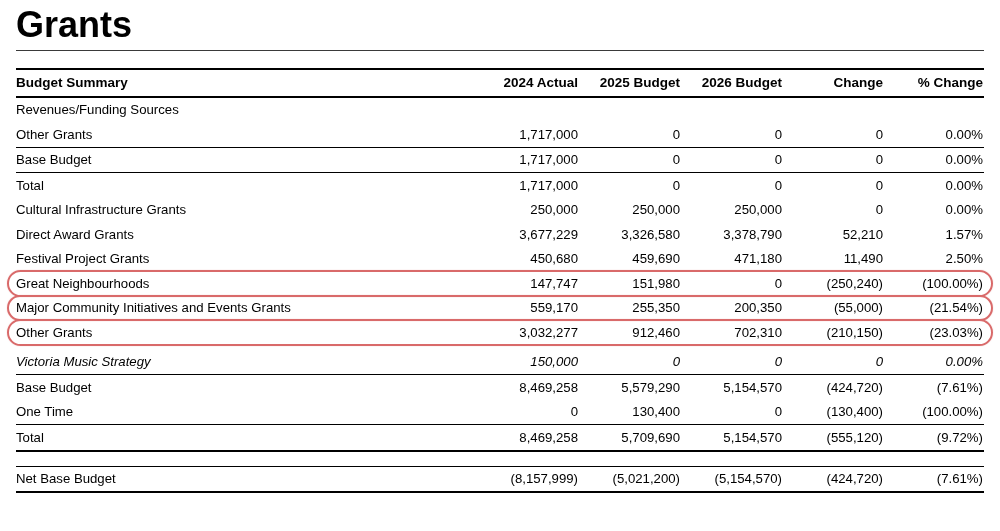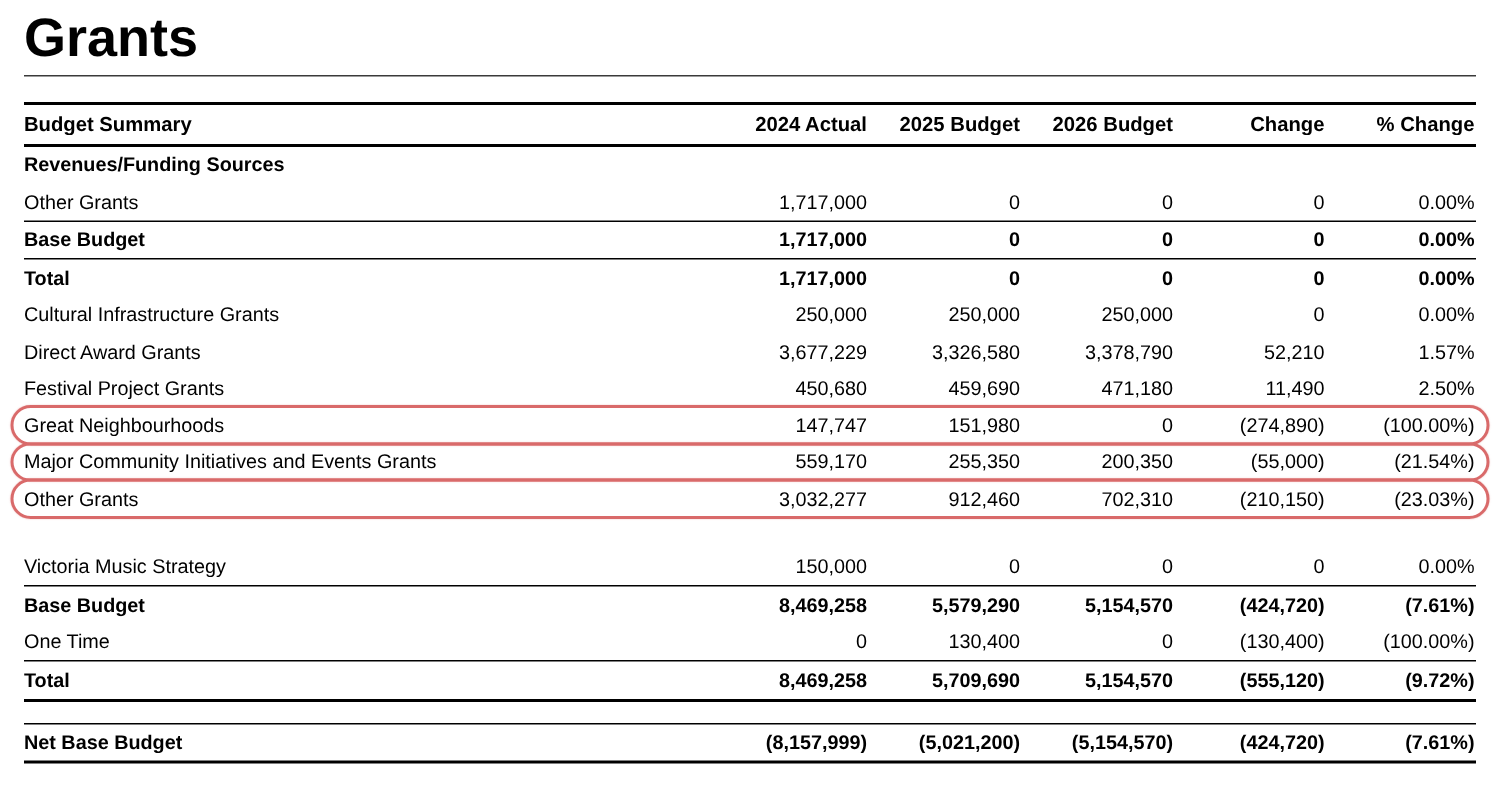--- a/index.html
+++ b/index.html
@@ -24,21 +24,21 @@
     padding:5px 0 6px 0;
     font-weight:bold;font-size:13.5px;
   }
   .row{
     height:24.5px;
     font-size:13.2px;
     position:relative;
   }
   .c{white-space:nowrap;overflow:hidden;}
   .num{text-align:right;}
-  .bold{font-weight:bold;}
+  .bold{font-weight:normal;}
   .bt{border-top:1px solid #000;}
   .bb{border-bottom:2px solid #000;}
   .net{margin-top:14px;}
   .oval{
     position:absolute;
     left:-9px;right:-9px;top:-1px;bottom:-1px;
     border:2px solid #d96a6a;
     border-radius:14px;
     pointer-events:none;
     box-shadow:0 0 1px rgba(217,106,106,.55);
@@ -126,21 +126,21 @@
       <div class="c num">11,490</div>
       <div class="c num">2.50%</div>
     </div>
 
     <div class="grid row">
       <div class="oval"></div>
       <div class="c">Great Neighbourhoods</div>
       <div class="c num">147,747</div>
       <div class="c num">151,980</div>
       <div class="c num">0</div>
-      <div class="c num">(274,890)</div>
+      <div class="c num">(250,240)</div>
       <div class="c num">(100.00%)</div>
     </div>
 
     <div class="grid row">
       <div class="oval"></div>
       <div class="c">Major Community Initiatives and Events Grants</div>
       <div class="c num">559,170</div>
       <div class="c num">255,350</div>
       <div class="c num">200,350</div>
       <div class="c num">(55,000)</div>
@@ -150,21 +150,21 @@
     <div class="grid row">
       <div class="oval"></div>
       <div class="c">Other Grants</div>
       <div class="c num">3,032,277</div>
       <div class="c num">912,460</div>
       <div class="c num">702,310</div>
       <div class="c num">(210,150)</div>
       <div class="c num">(23.03%)</div>
     </div>
 
-    <div class="grid row" style="margin-top:21px;">
+    <div class="grid row" style="margin-top:5px;font-style:italic;">
       <div class="c">Victoria Music Strategy</div>
       <div class="c num">150,000</div>
       <div class="c num">0</div>
       <div class="c num">0</div>
       <div class="c num">0</div>
       <div class="c num">0.00%</div>
     </div>
 
     <div class="grid row bold bt">
       <div class="c">Base Budget</div>

